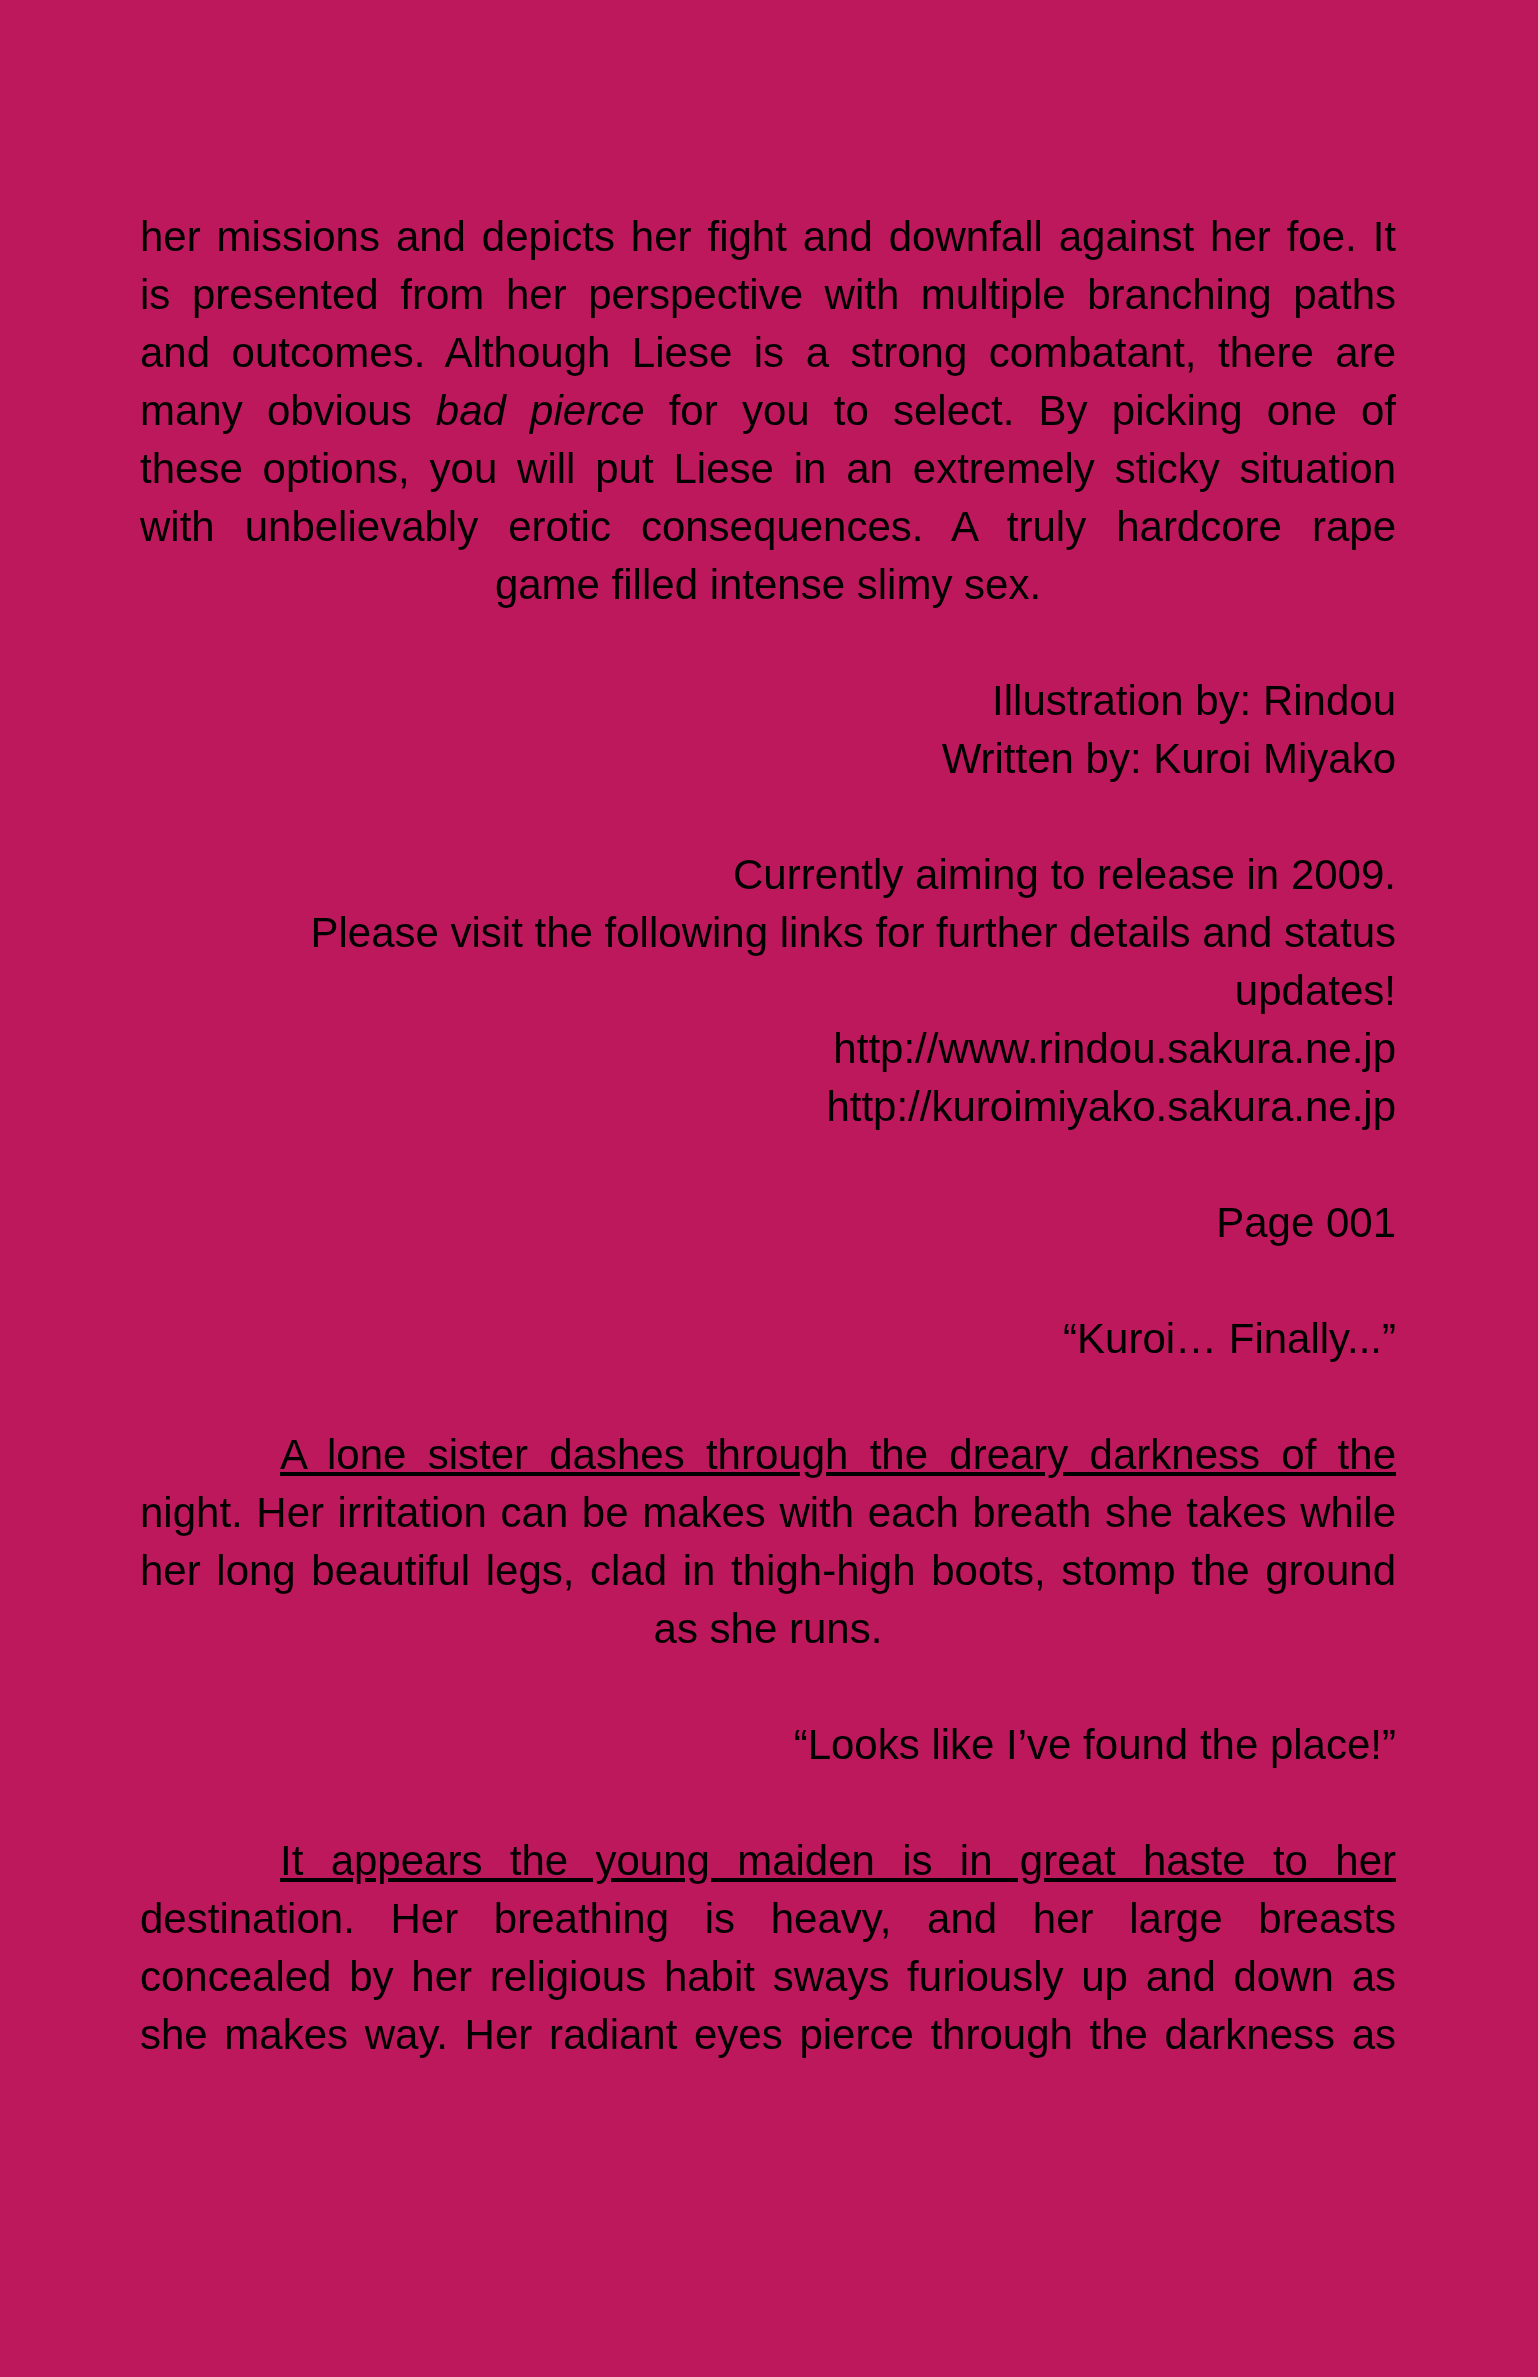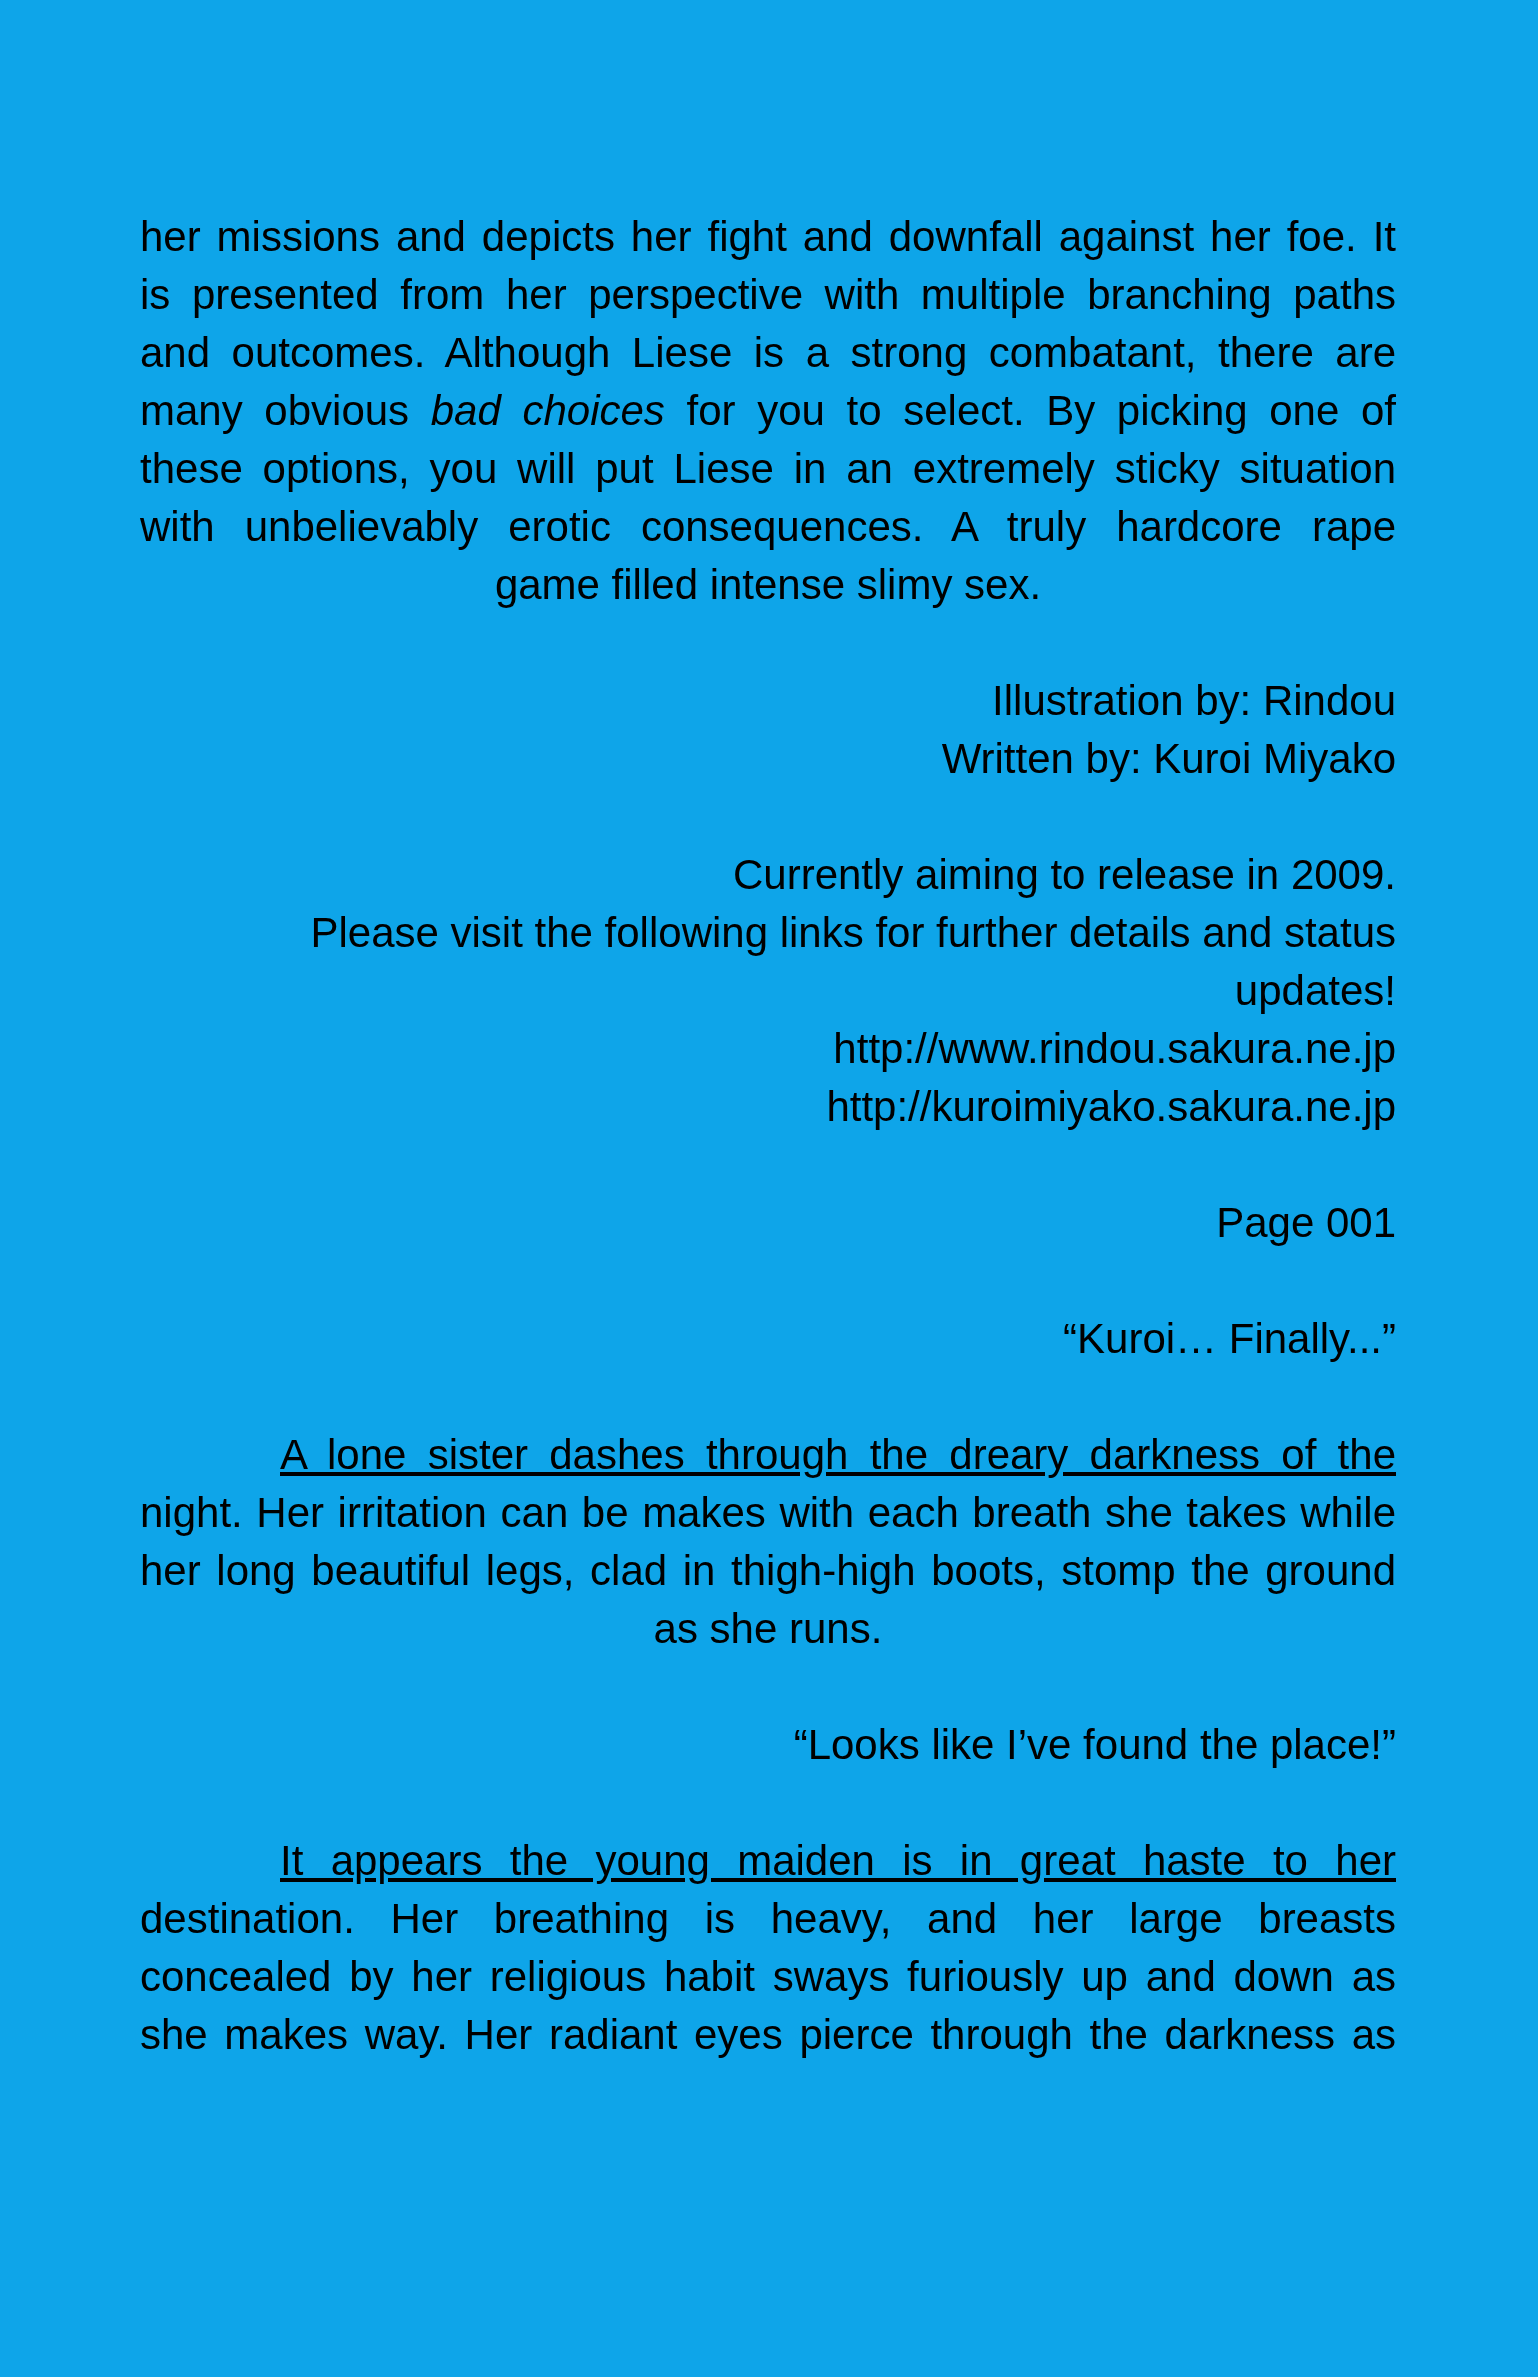--- a/index.html
+++ b/index.html
@@ -6,21 +6,21 @@
     margin: 0;
     padding: 0;
   }
   body {
     background: #ffffff;
   }
   .page {
     position: relative;
     width: 1538px;
     height: 2377px;
-    background: #0ea5e9;
+    background: #be185d;
     overflow: hidden;
     font-family: "Liberation Sans", sans-serif;
   }
   .doc {
     position: absolute;
     left: 140px;
     top: 208px;
     width: 1256px;
     font-size: 42px;
     line-height: 58px;
@@ -52,21 +52,21 @@
 </head>
 <body>
 
 <div class="page">
   <div class="doc">
 
     <div class="block">
       <div class="line jline">her missions and depicts her fight and downfall against her foe. It</div>
       <div class="line jline">is presented from her perspective with multiple branching paths</div>
       <div class="line jline">and outcomes. Although Liese is a strong combatant, there are</div>
-      <div class="line jline"><span>many obvious </span><span class="italic">bad choices</span><span> for you to select. By picking one of</span></div>
+      <div class="line jline"><span>many obvious </span><span class="italic">bad pierce</span><span> for you to select. By picking one of</span></div>
       <div class="line jline">these options, you will put Liese in an extremely sticky situation</div>
       <div class="line jline">with unbelievably erotic consequences. A truly hardcore rape</div>
       <div class="line lastline">game filled intense slimy sex.</div>
     </div>
 
     <div class="block">
       <div class="line">Illustration by: Rindou</div>
       <div class="line">Written by: Kuroi Miyako</div>
     </div>
 

